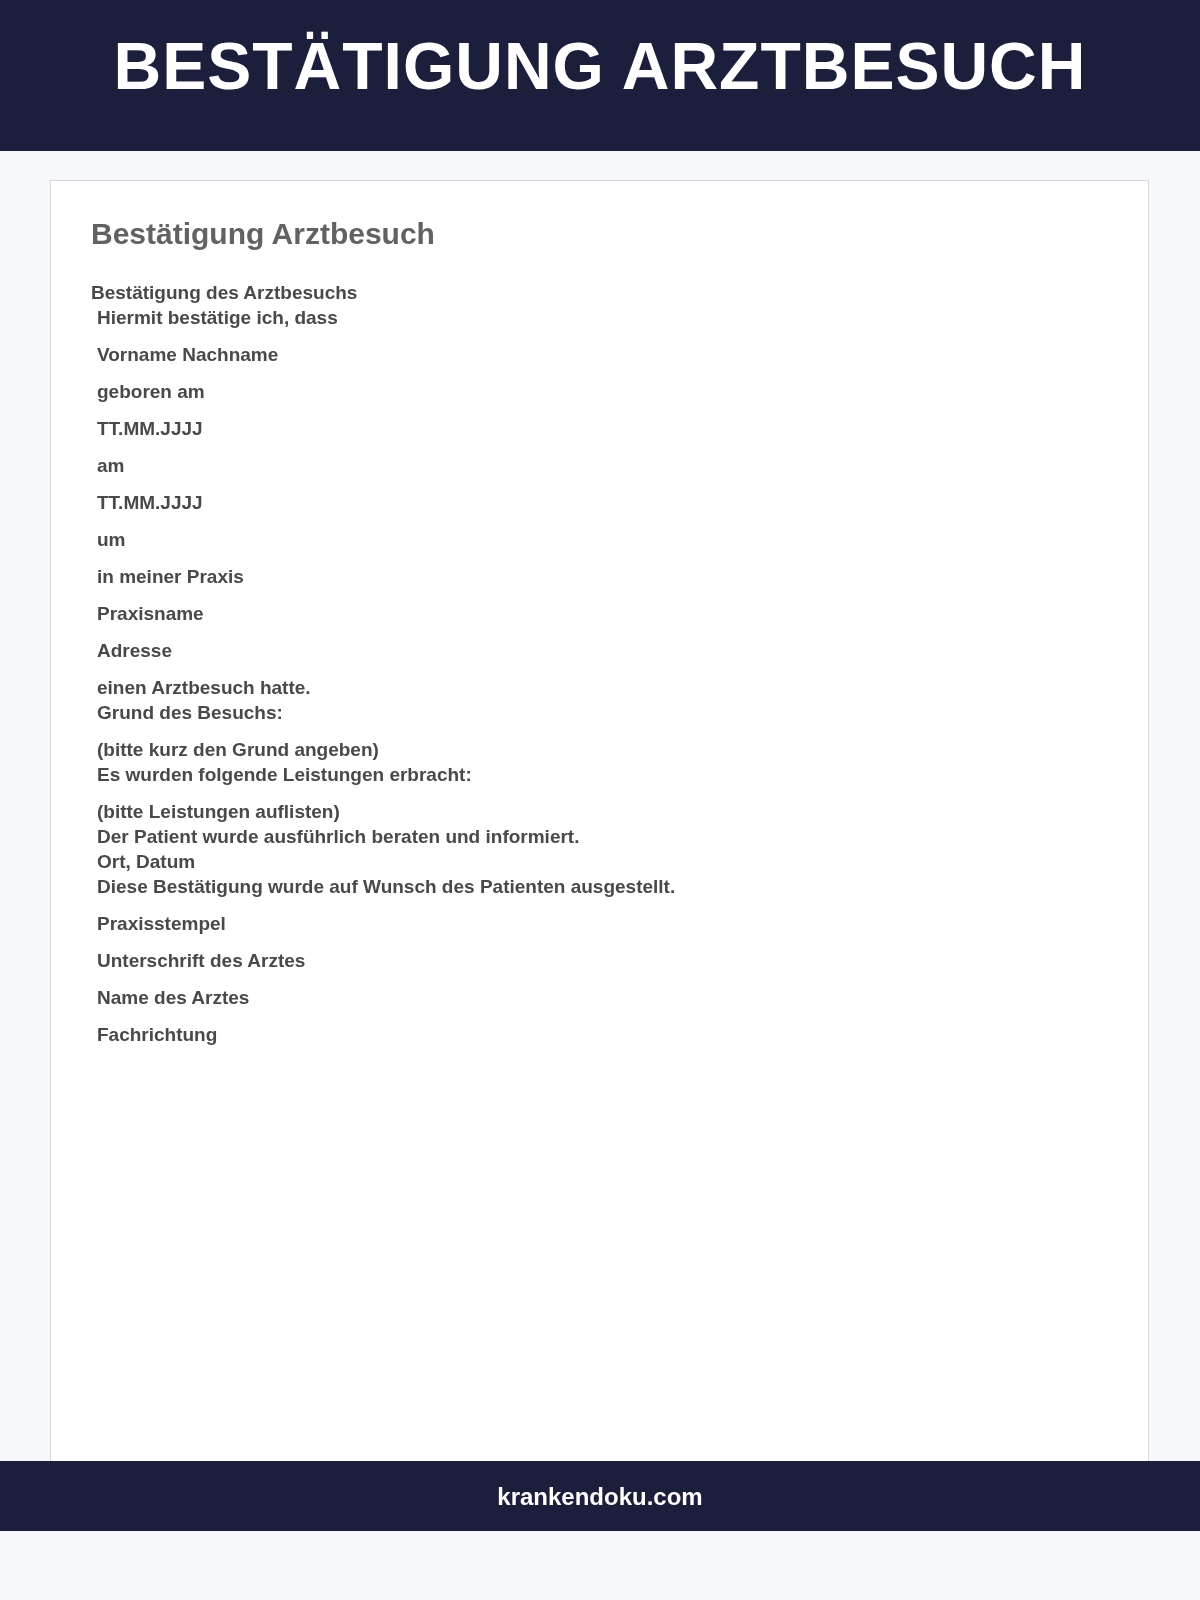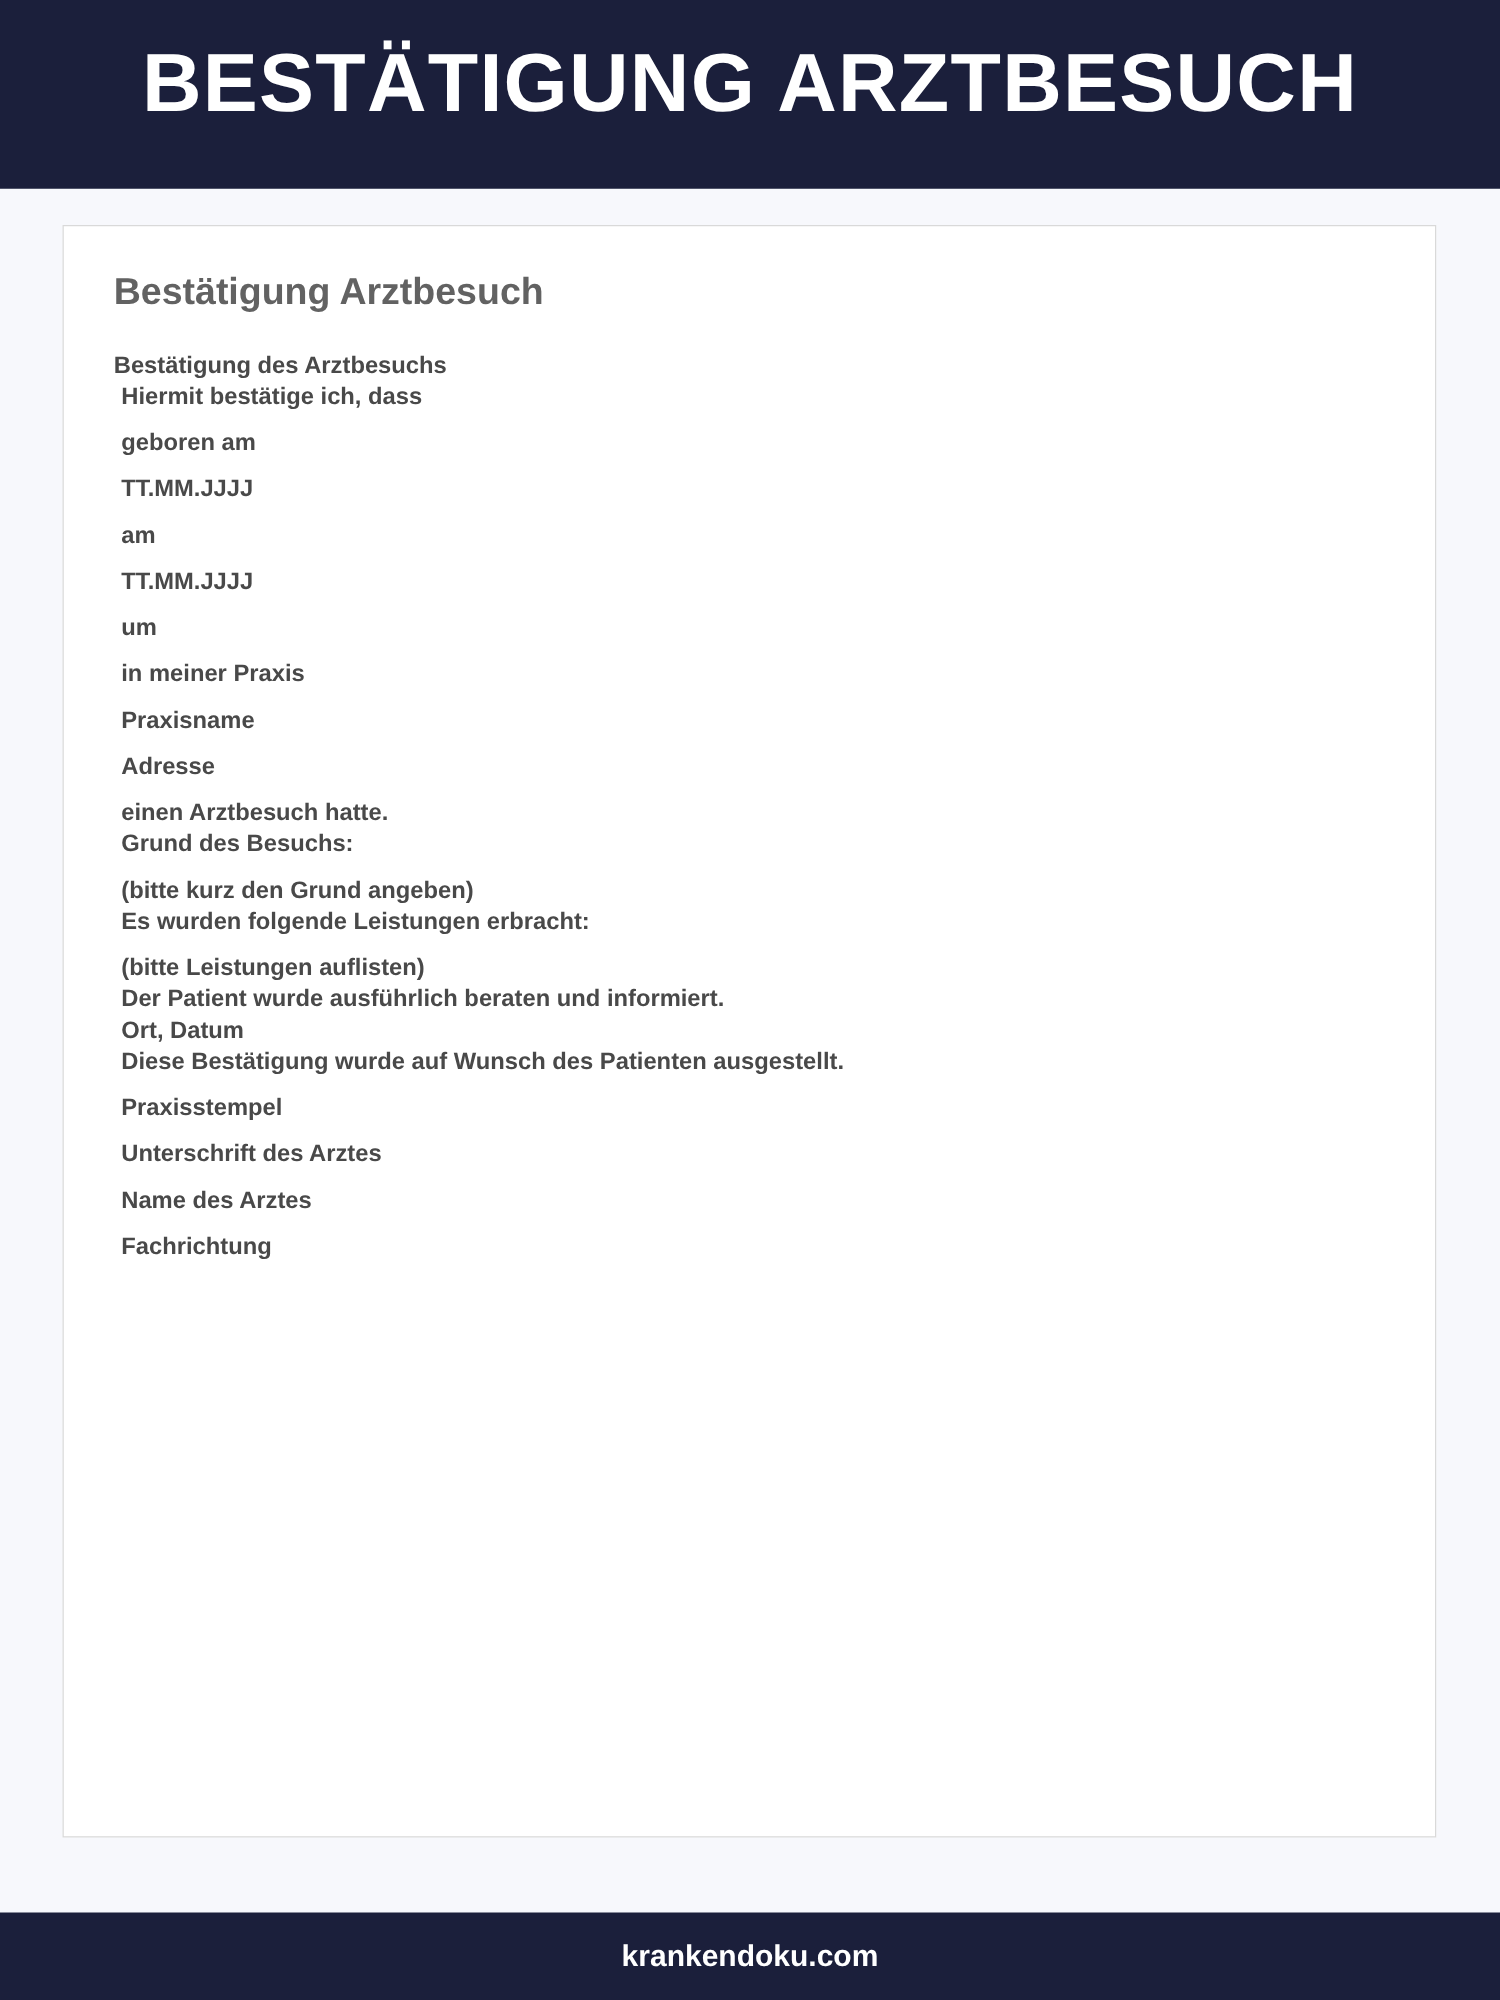--- a/index.html
+++ b/index.html
@@ -27,40 +27,41 @@
     font-size:30px; font-weight:bold; color:#626262;
   }
   .doc-body {
     position:absolute; left:40px; top:99px; right:40px;
     font-size:19px; font-weight:bold; color:#494949; line-height:25px;
   }
   .doc-body .intro { display:block; }
   .doc-body .line { display:block; padding-left:6px; }
   .doc-body .gap { margin-top:12px; }
   .footer {
-    position:absolute; left:0; top:1530px; width:1200px; height:70px;
+    position:absolute; left:0; top:1461px; width:1200px; height:70px;
     background:#1b1f3b;
     display:flex; align-items:center; justify-content:center;
   }
   .footer span {
     color:#ffffff; font-weight:bold; font-size:24px; position:relative; top:1px;
   }
 </style>
 </head>
 <body>
 
 <div class="header">
   <h1>BESTÄTIGUNG ARZTBESUCH</h1>
 </div>
 
 <div class="card">
   <h2 class="doc-title">Bestätigung Arztbesuch</h2>
   <div class="doc-body">
     <span class="intro">Bestätigung des Arztbesuchs</span>
     <span class="line">Hiermit bestätige ich, dass</span>
+    <span class="line gap">Vorname Nachname</span>
     <span class="line gap">geboren am</span>
     <span class="line gap">TT.MM.JJJJ</span>
     <span class="line gap">am</span>
     <span class="line gap">TT.MM.JJJJ</span>
     <span class="line gap">um</span>
     <span class="line gap">in meiner Praxis</span>
     <span class="line gap">Praxisname</span>
     <span class="line gap">Adresse</span>
     <span class="line gap">einen Arztbesuch hatte.</span>
     <span class="line">Grund des Besuchs:</span>

